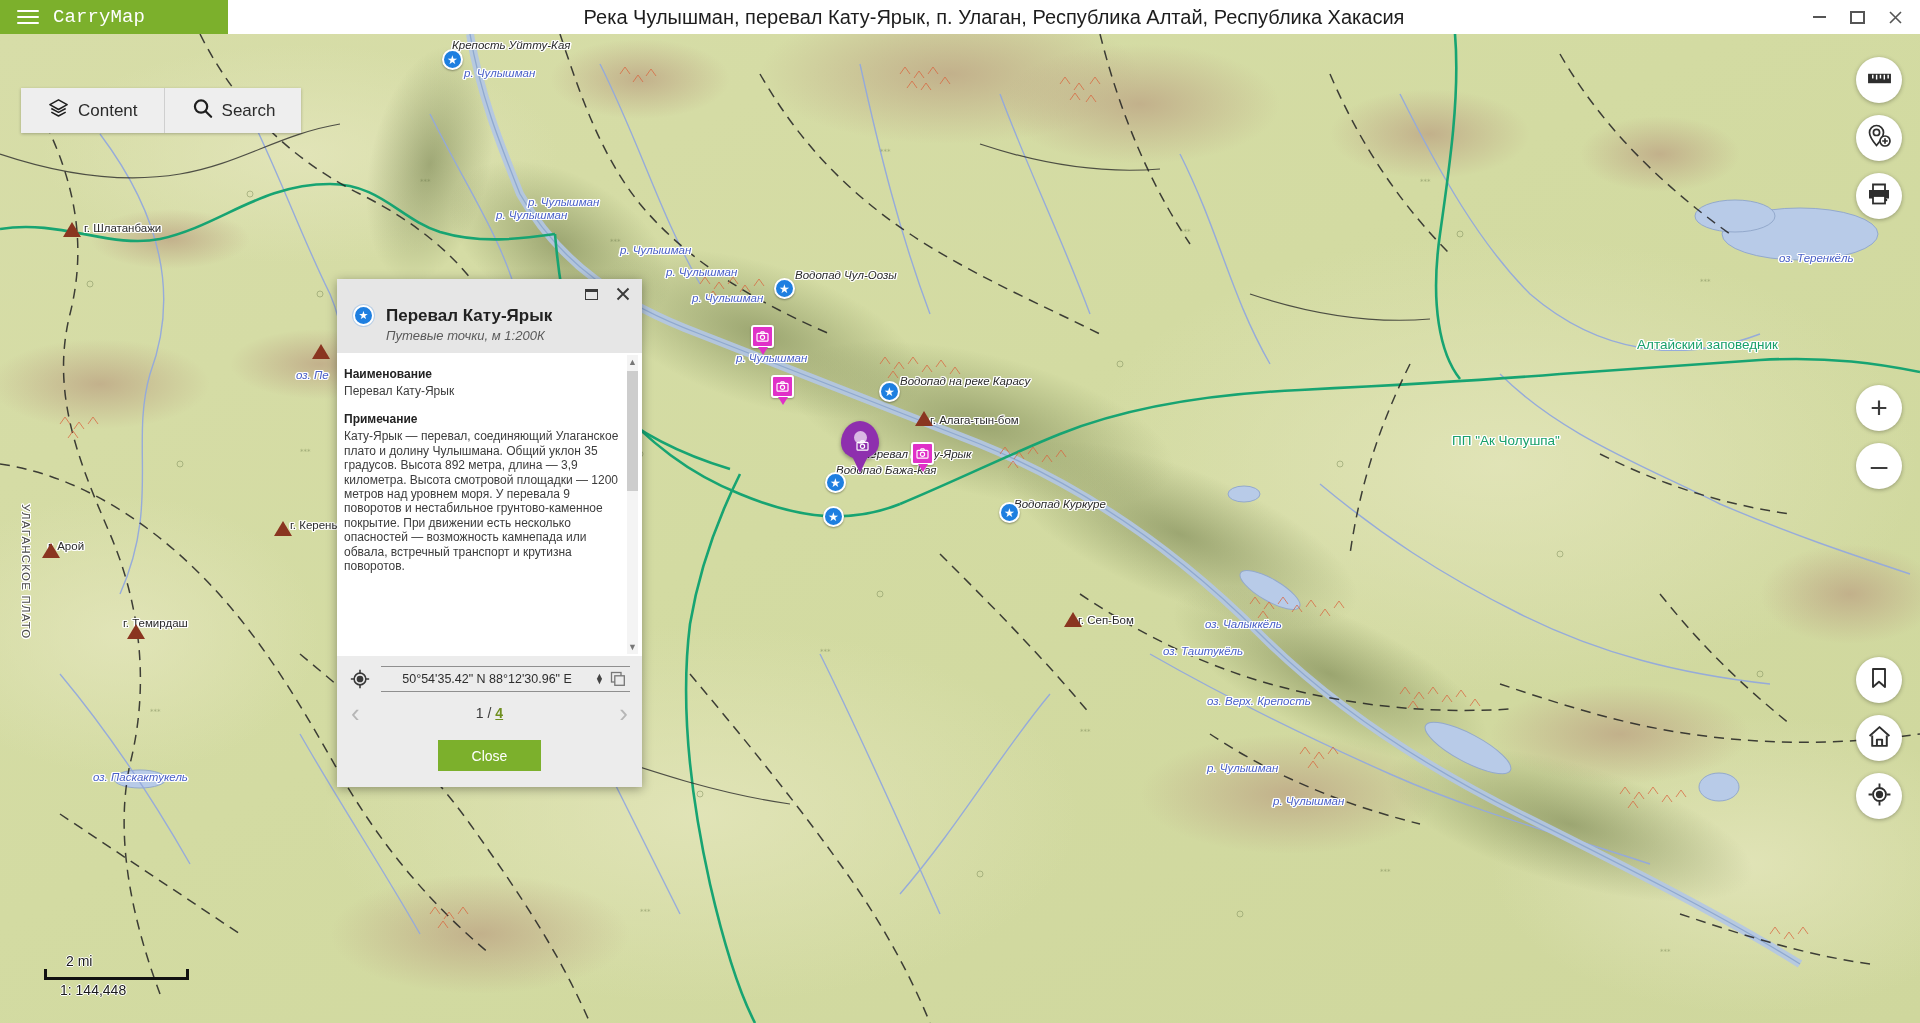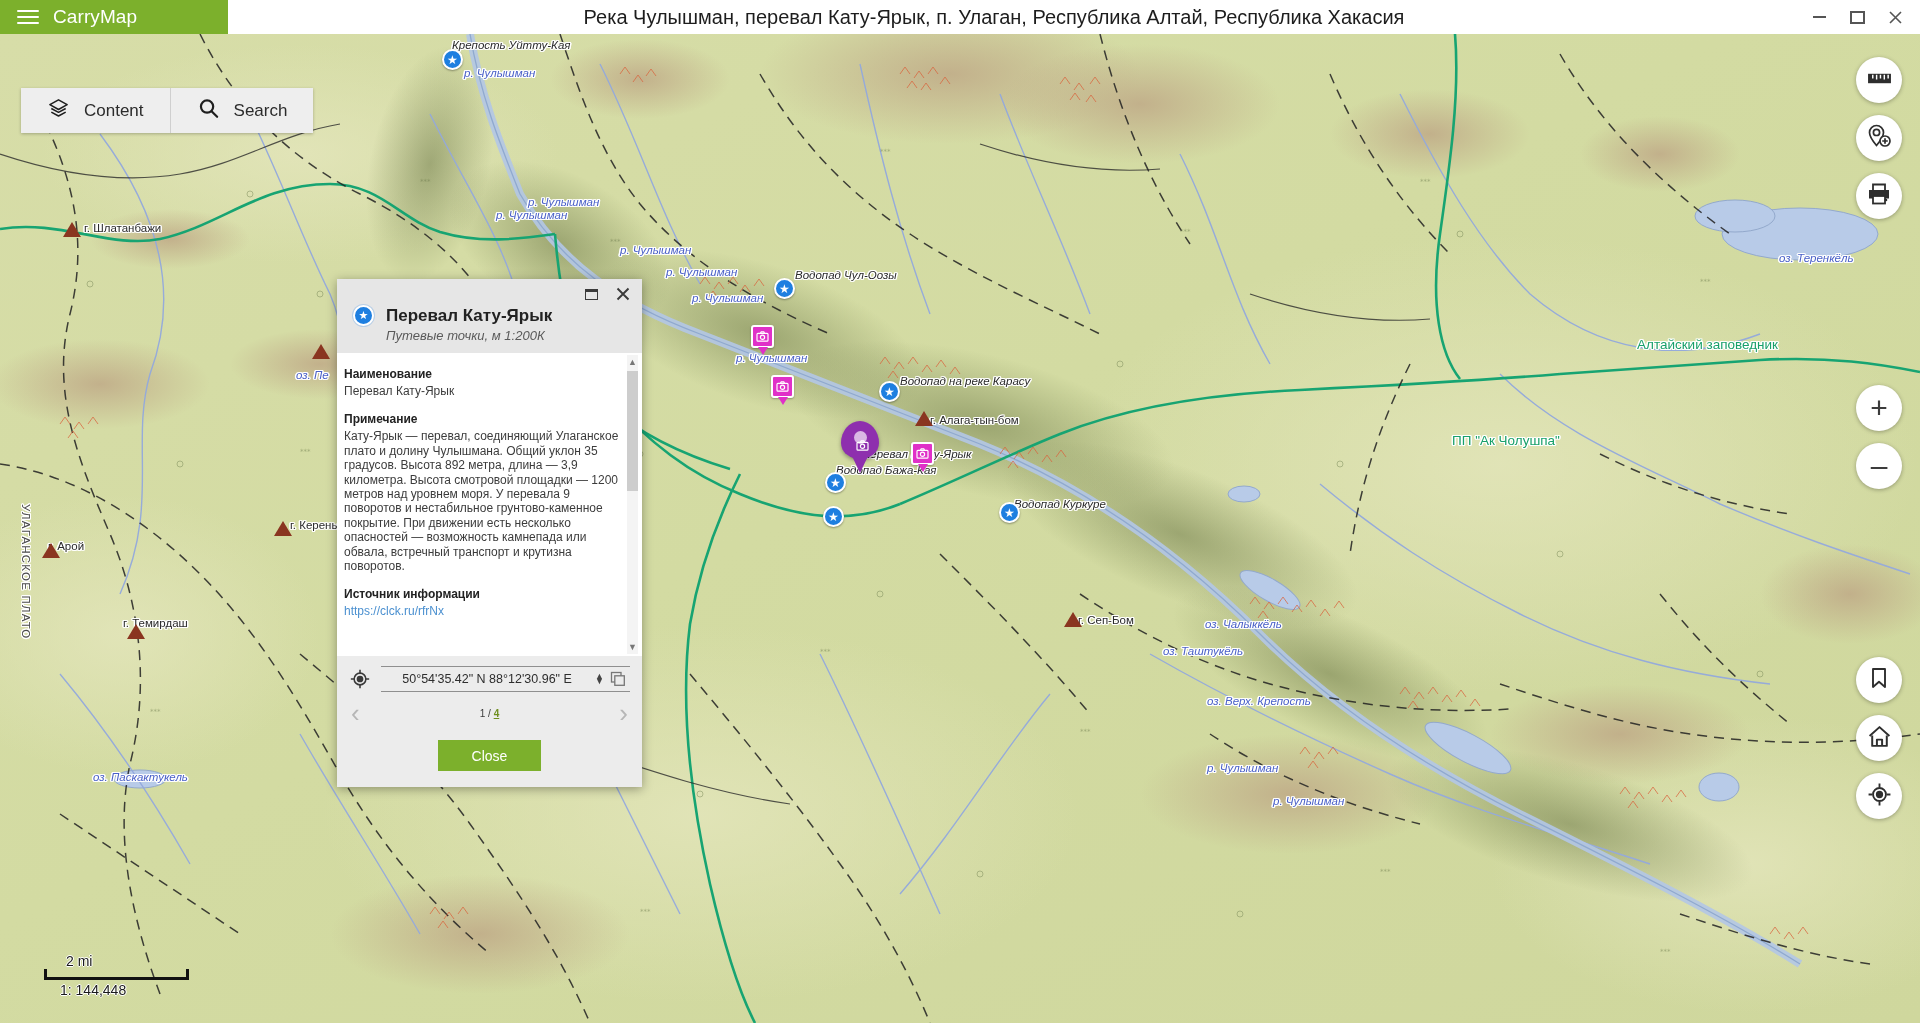--- a/index.html
+++ b/index.html
@@ -18,21 +18,21 @@
     display: flex; align-items: stretch;
     z-index: 60;
   }
   #brand {
     width: 228px; background: #7cb02c;
     display: flex; align-items: center; gap: 14px;
     padding-left: 17px; color: #ffffff;
   }
   #hamburger { display: flex; flex-direction: column; gap: 4px; width: 22px; }
   #hamburger i { display: block; height: 2px; background: #fff; border-radius: 1px; }
-  #brand-name { font-size: 19px; letter-spacing: .1px; }
+  #brand-name { font-size: 19px; letter-spacing: .1px; font-family: Liberation Mono, monospace; }
   #win-title {
     flex: 1; display: flex; align-items: center; justify-content: center;
     font-size: 20px; color: #1d1d1d; padding-right: 160px;
   }
   #win-buttons { display: flex; align-items: center; gap: 0; padding-right: 6px; position:absolute; right:0; top:0; height:34px; }
   .win-btn {
     width: 38px; height: 34px; display: flex; align-items: center; justify-content: center;
     color: #555; font-size: 15px; cursor: default;
   }
   .wb-min { width: 13px; height: 2px; background: #555; }
@@ -88,21 +88,21 @@
     background:#d9b7e4;border-radius:50%;}
   .pin-sel:before{content:"";position:absolute;left:50%;bottom:-14px;margin-left:-9px;
     border-left:9px solid transparent;border-right:9px solid transparent;border-top:19px solid #8e2fae;}
 
   
   #tool-tabs {
     position:absolute; top:54px; left:21px; height:45px;
     display:flex; background:#eeeeee; box-shadow:0 1px 3px rgba(0,0,0,.25); z-index:30;
   }
   .tool-tab {
-    display:flex;align-items:center;gap:14px; padding:0 26px; height:45px;
+    display:flex;align-items:center;gap:8px; padding:0 26px; height:45px;
     font-size:17px; color:#2b2b2b; cursor:pointer;
   }
   .tool-tab + .tool-tab { border-left:1px solid #cfcfcf; }
 
   
   .rail-btn {
     position:absolute; right:18px; width:46px;height:46px;border-radius:50%;
     background:#ffffff; box-shadow:0 1px 4px rgba(0,0,0,.3);
     display:flex;align-items:center;justify-content:center; cursor:pointer; z-index:30;
   }
@@ -172,21 +172,21 @@
   }
   #coord-text{ flex:1; text-align:center; font-size:12.5px; color:#2e2e2e; }
   #coord-spin{ display:flex;flex-direction:column;line-height:5px;font-size:9px;color:#444; cursor:pointer;}
   #coord-copy{ width:16px;height:16px;flex:none;cursor:pointer; }
 
   #popup-pager{
     display:flex; align-items:center; justify-content:space-between;
     padding:4px 14px 6px 14px; background:#ececec;
   }
   .pager-arrow{ font-size:26px; color:#b6b6b6; cursor:pointer; line-height:1; font-weight:300;}
-  #pager-text{ font-size:10px; color:#3a3a3a; }
+  #pager-text{ font-size:14px; color:#3a3a3a; }
   #pager-total{ color:#6f8f1f; font-weight:bold; text-decoration:underline; }
 
   #popup-footer{ background:#ececec; padding:8px 0 16px 0; display:flex; justify-content:center; }
   #close-button{
     background:#7cb02c; color:#fff; border:none; width:103px; height:31px;
     font-size:14px; font-family:"Liberation Sans", sans-serif; cursor:pointer;
   }
 </style>
 </head>
 <body>
@@ -626,24 +626,20 @@
   <div id="popup-body">
     <div id="popup-scroll">
         <div class="fld-block">
           <div class="fld-label">Наименование</div>
           <div class="fld-value">Перевал Кату-Ярык</div>
         </div>
         <div class="fld-block">
           <div class="fld-label">Примечание</div>
           <div class="fld-value">Кату-Ярык — перевал, соединяющий Улаганское плато и долину Чулышмана. Общий уклон 35 градусов. Высота 892 метра, длина — 3,9 километра. Высота смотровой площадки — 1200 метров над уровнем моря. У перевала 9 поворотов и нестабильное грунтово-каменное покрытие. При движении есть несколько опасностей — возможность камнепада или обвала, встречный транспорт и крутизна поворотов.</div>
         </div>
-        <div class="fld-block">
-          <div class="fld-label">Источник информации</div>
-          <div class="fld-link">https://clck.ru/rfrNx</div>
-        </div>
       </div>
     <div id="popup-sbtrack"></div>
     <div id="popup-sbthumb"></div>
     <div class="sb-arrow" id="sb-up">▲</div>
     <div class="sb-arrow" id="sb-down">▼</div>
   </div>
 
   <div id="popup-coords">
     <span id="coord-target">
       <svg width="22" height="22" viewBox="0 0 24 24" fill="none" stroke="#3a3a3a" stroke-width="1.7">

